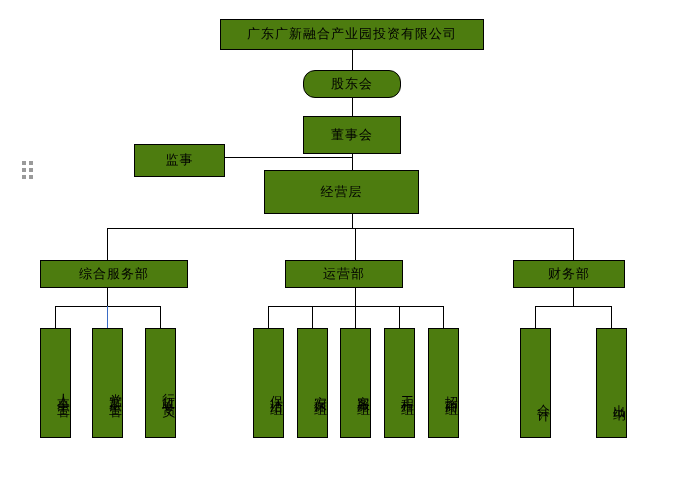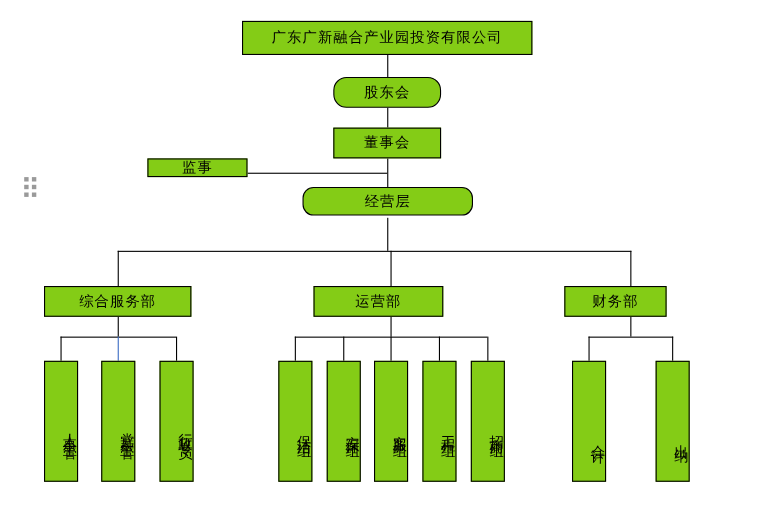--- a/index.html
+++ b/index.html
@@ -16,21 +16,21 @@
     width: 688px;
     height: 480px;
     background: #ffffff;
     overflow: hidden;
   }
   
   .node {
     position: absolute;
     box-sizing: border-box;
     border: 1px solid #000000;
-    background: #84cc16;
+    background: #4d7c0f;
     display: flex;
     align-items: center;
     justify-content: center;
     color: #000000;
     font-size: 13px;
     line-height: 1.1;
     letter-spacing: 1px;
     white-space: nowrap;
     z-index: 3;
   }
@@ -84,40 +84,40 @@
   </div>
 
   <div class="node" style="left:220px; top:19px; width:264px; height:31px;">广东广新融合产业园投资有限公司</div>
 
   <div class="line v" style="left:352px; top:50px; height:20px;"></div>
 
   <div class="node" style="left:303px; top:70px; width:98px; height:28px;border-radius:12px;">股东会</div>
 
   <div class="line v" style="left:352px; top:98px; height:18px;"></div>
 
-  <div class="node" style="left:303px; top:116px; width:98px; height:28px;">董事会</div>
+  <div class="node" style="left:303px; top:116px; width:98px; height:38px;">董事会</div>
 
   <div class="line v" style="left:352px; top:144px; height:26px;"></div>
 
   <div class="line h" style="left:225px; top:157px; width:127px;"></div>
 
-  <div class="node" style="left:134px; top:144px; width:91px; height:17px;">监事</div>
+  <div class="node" style="left:134px; top:144px; width:91px; height:33px;">监事</div>
 
-  <div class="node" style="left:275px; top:170px; width:155px; height:26px;border-radius:10px;">经营层</div>
+  <div class="node" style="left:264px; top:170px; width:155px; height:44px;">经营层</div>
 
   <div class="line v" style="left:352px; top:198px; height:30px;"></div>
   <div class="line h" style="left:107px; top:228px; width:467px;"></div>
 
   <div class="line v" style="left:107px; top:228px; height:32px;"></div>
   <div class="line v" style="left:355px; top:228px; height:32px;"></div>
   <div class="line v" style="left:573px; top:228px; height:32px;"></div>
 
-  <div class="node" style="left:40px; top:260px; width:134px; height:28px;font-family:Liberation Serif, serif;">综合服务部</div>
+  <div class="node" style="left:40px; top:260px; width:148px; height:28px;font-family:Liberation Serif, serif;">综合服务部</div>
   <div class="node" style="left:285px; top:260px; width:118px; height:28px;">运营部</div>
-  <div class="node" style="left:513px; top:260px; width:93px; height:28px;">财务部</div>
+  <div class="node" style="left:513px; top:260px; width:112px; height:28px;">财务部</div>
 
   <div class="line v" style="left:107px; top:288px; height:18px;"></div>
   <div class="line h" style="left:55px; top:306px; width:105px;"></div>
   <div class="line v" style="left:55px; top:306px; height:22px;"></div>
   <div class="line blue" style="left:107px; top:306px; height:22px;"></div>
   <div class="line v" style="left:160px; top:306px; height:22px;"></div>
 
   <div class="node leaf" style="left:40px; top:328px; width:31px; height:110px;">人事主管</div>
   <div class="node leaf" style="left:92px; top:328px; width:31px; height:110px;">党群主管</div>
   <div class="node leaf" style="left:145px; top:328px; width:31px; height:110px;">行政专员</div>

